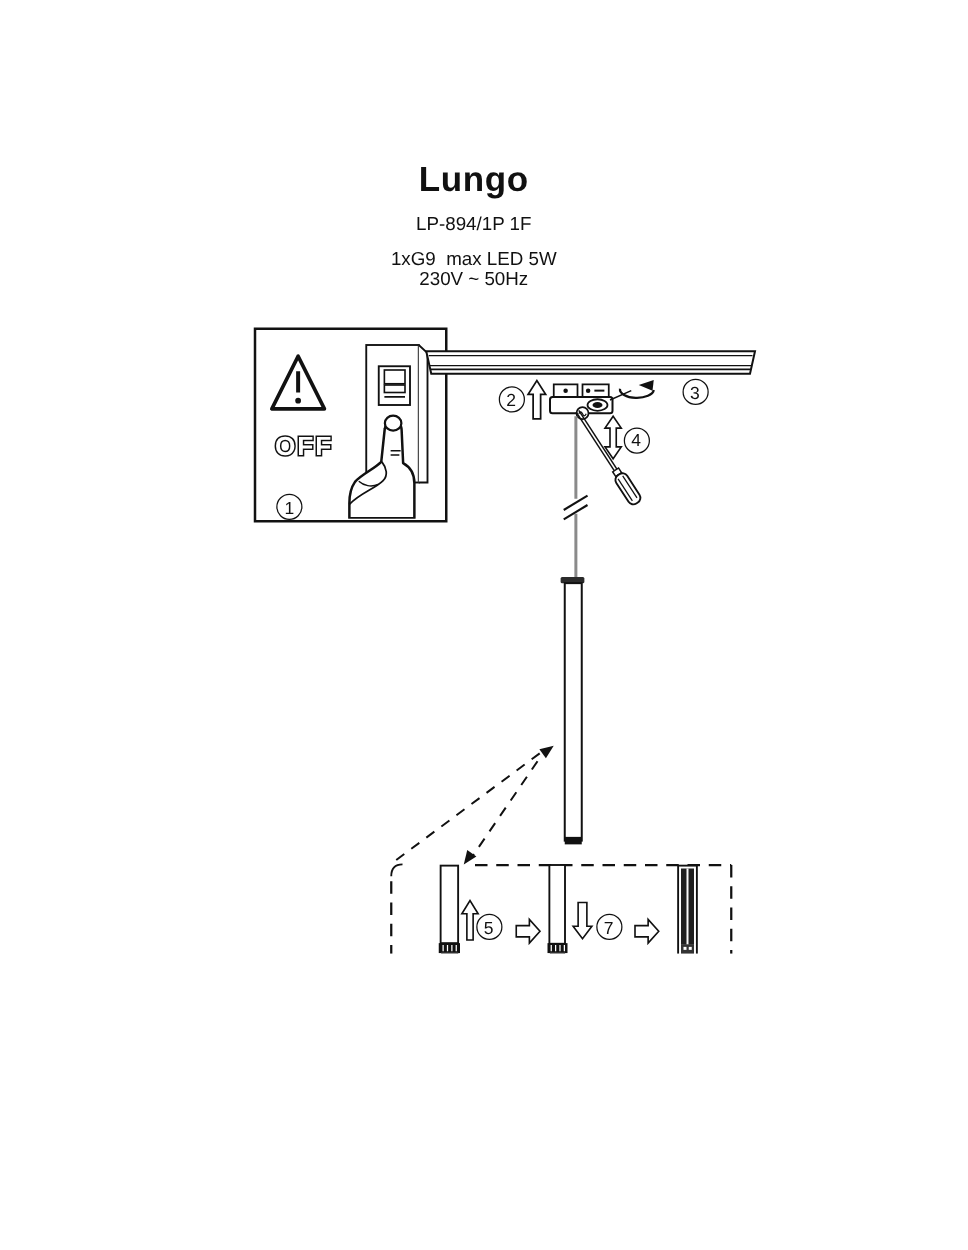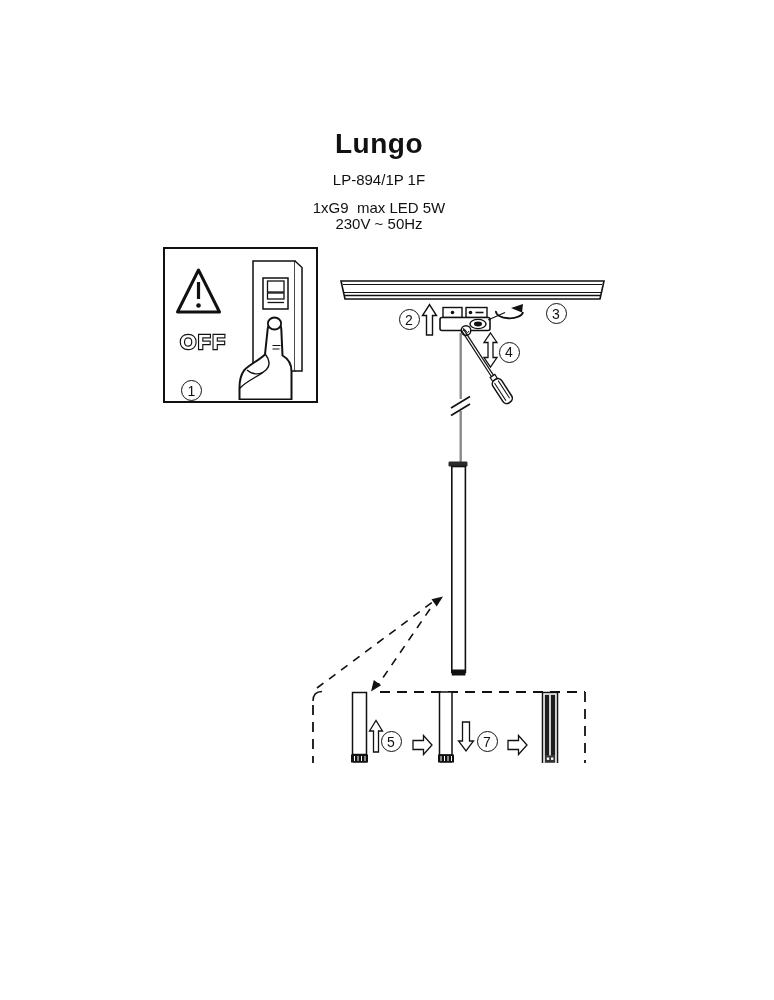--- a/index.html
+++ b/index.html
@@ -11,21 +11,21 @@
   }
   .hdr{position:absolute;left:0;width:774px;text-align:center;transform:translateX(-8px);}
   .title{top:128px;font-size:28px;font-weight:bold;letter-spacing:.5px;}
   .model{top:171px;font-size:15px;}
   .spec1{top:199px;font-size:15px;white-space:pre;}
   .spec2{top:215px;font-size:15px;white-space:pre;}
   .panel{
     position:absolute;left:163px;width:155px;height:156px;
     border:2.5px solid #111;box-sizing:border-box;background:#fff;
   }
-  .panel-off{top:247px;}
+  .panel-off{top:262px;margin-left:40px;}
   .panel-on{top:442px;}
   .panel svg{position:absolute;left:0;top:0;}
   .circle-num{
     position:absolute;width:21px;height:21px;border:1.6px solid #111;border-radius:50%;
     display:flex;align-items:center;justify-content:center;
     font-size:14px;line-height:1;background:#fff;box-sizing:border-box;
   }
   .diagram{position:absolute;left:0;top:0;}
   svg text.state-label{
     font-family:"Liberation Sans","DejaVu Sans",sans-serif;

